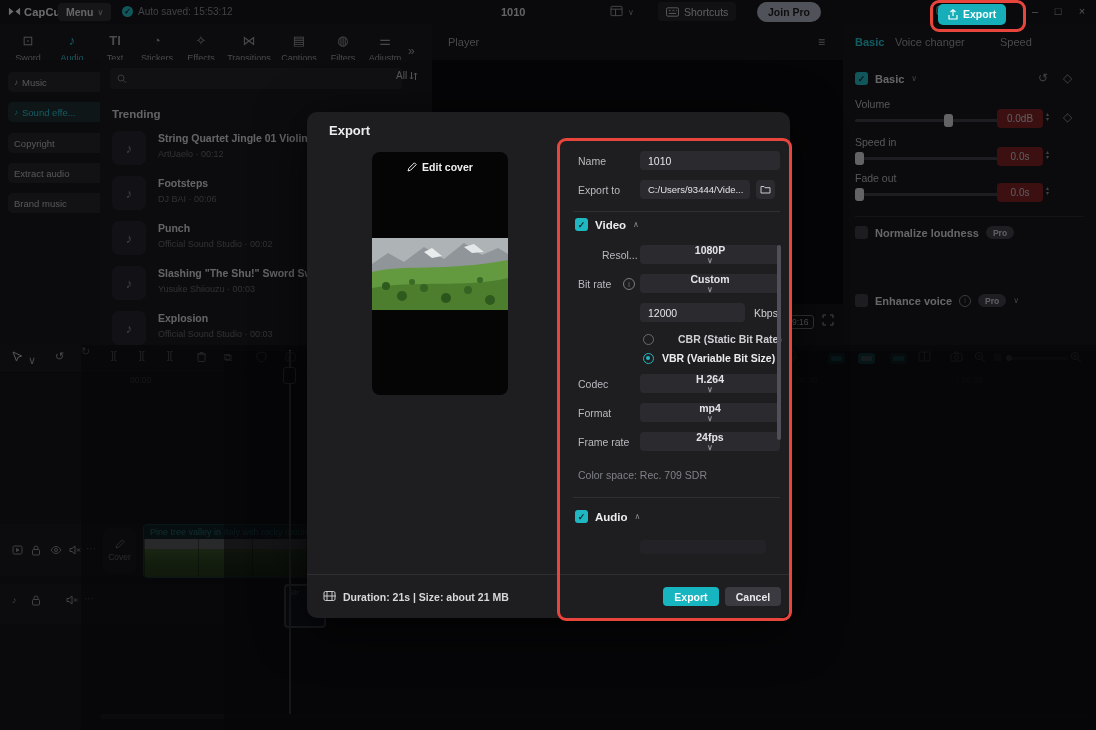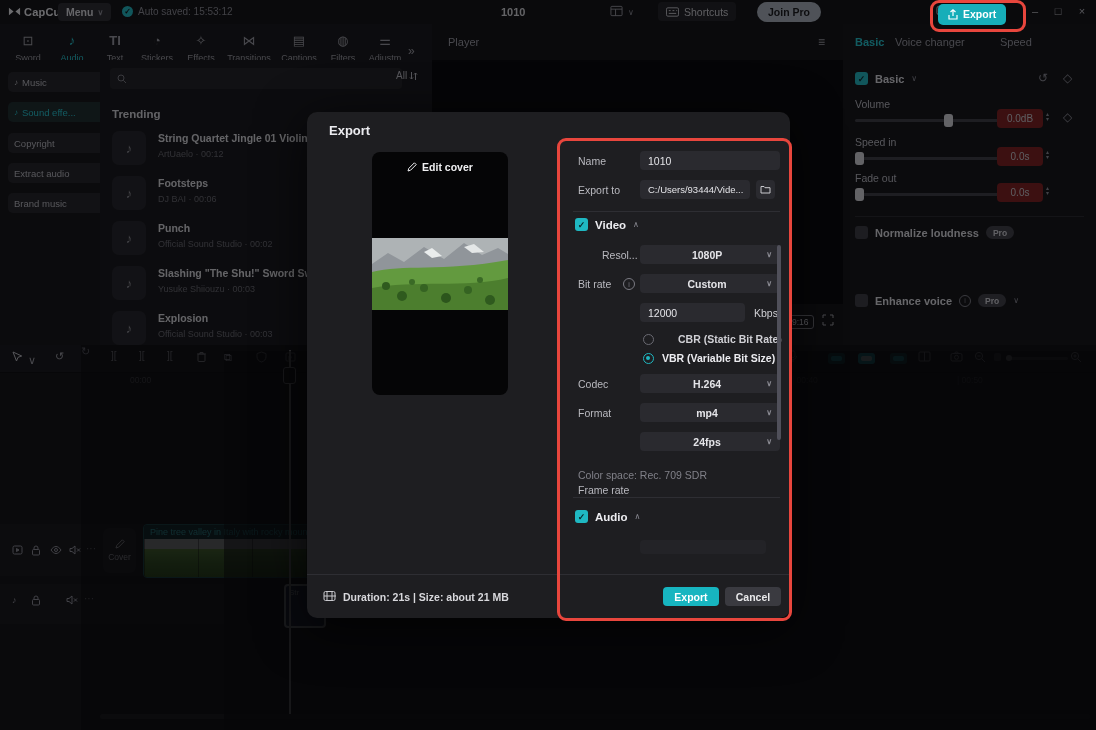--- a/index.html
+++ b/index.html
@@ -133,21 +133,21 @@
   .dialog{left:307px;top:112px;width:483px;height:506px;background:#1e1e21;border-radius:10px;
           z-index:60;box-shadow:0 10px 50px rgba(0,0,0,.7);}
   .dlg-title{position:absolute;left:22px;top:11px;font-size:13px;font-weight:bold;color:#ececf0;}
   .cover{position:absolute;left:65px;top:40px;width:136px;height:243px;background:#050506;border-radius:8px;}
   .editcover{position:absolute;left:0;top:9px;width:100%;display:flex;align-items:center;
              justify-content:center;gap:5px;color:#f0f0f2;font-size:10.5px;font-weight:bold;}
   .landscape{position:absolute;left:0;top:86px;width:136px;height:72px;}
   .f-label{position:absolute;font-size:10.5px;color:#b9b9bf;}
   .field{position:absolute;height:19px;background:#2a2a2f;border-radius:4px;font-size:10.5px;
          color:#e4e4e8;display:flex;align-items:center;padding:0 8px;box-sizing:border-box;}
-  .dd{justify-content:center;font-weight:bold;}
+  .dd{justify-content:center;font-weight:bold;flex-direction:column;}
   .dd .dval{flex:1;text-align:center;}
   .dd .dcaret{color:#8a8a92;font-size:8px;}
   .folder-btn{position:absolute;width:19px;height:19px;background:#2a2a2f;border-radius:4px;
               display:flex;align-items:center;justify-content:center;}
   .radio{width:11px;height:11px;border-radius:50%;border:1.5px solid #6a6a72;box-sizing:border-box;}
   .radio.sel{border-color:#1fb8c2;position:relative;}
   .radio.sel::after{content:"";position:absolute;left:2px;top:2px;width:4px;height:4px;
                     border-radius:50%;background:#1fb8c2;}
   .rad-lab{font-size:10.5px;color:#d0d0d5;font-weight:bold;}
   .dlg-btn{position:absolute;height:19px;border-radius:4px;font-size:10.5px;font-weight:bold;
@@ -648,21 +648,21 @@
       <span class="dval">H.264</span>
       <span class="dcaret">∨</span>
     </div>
 
     <div class="f-label" style="left:271px;top:295px;">Format</div>
     <div class="field dd" style="left:333px;top:291px;width:140px;">
       <span class="dval">mp4</span>
       <span class="dcaret">∨</span>
     </div>
 
-    <div class="f-label" style="left:271px;top:324px;margin-top:48px;">Frame rate</div>
+    <div class="f-label" style="left:271px;top:324px;">Frame rate</div>
     <div class="field dd" style="left:333px;top:320px;width:140px;">
       <span class="dval">24fps</span>
       <span class="dcaret">∨</span>
     </div>
 
     <div class="f-label" style="left:271px;top:357px;color:#808088;">Color space: Rec. 709 SDR</div>
 
     <div class="divider" style="position:absolute;left:266px;top:385px;width:207px;background:#2e2e33;"></div>
 
     <div class="abs row" style="left:268px;top:398px;gap:7px;">

